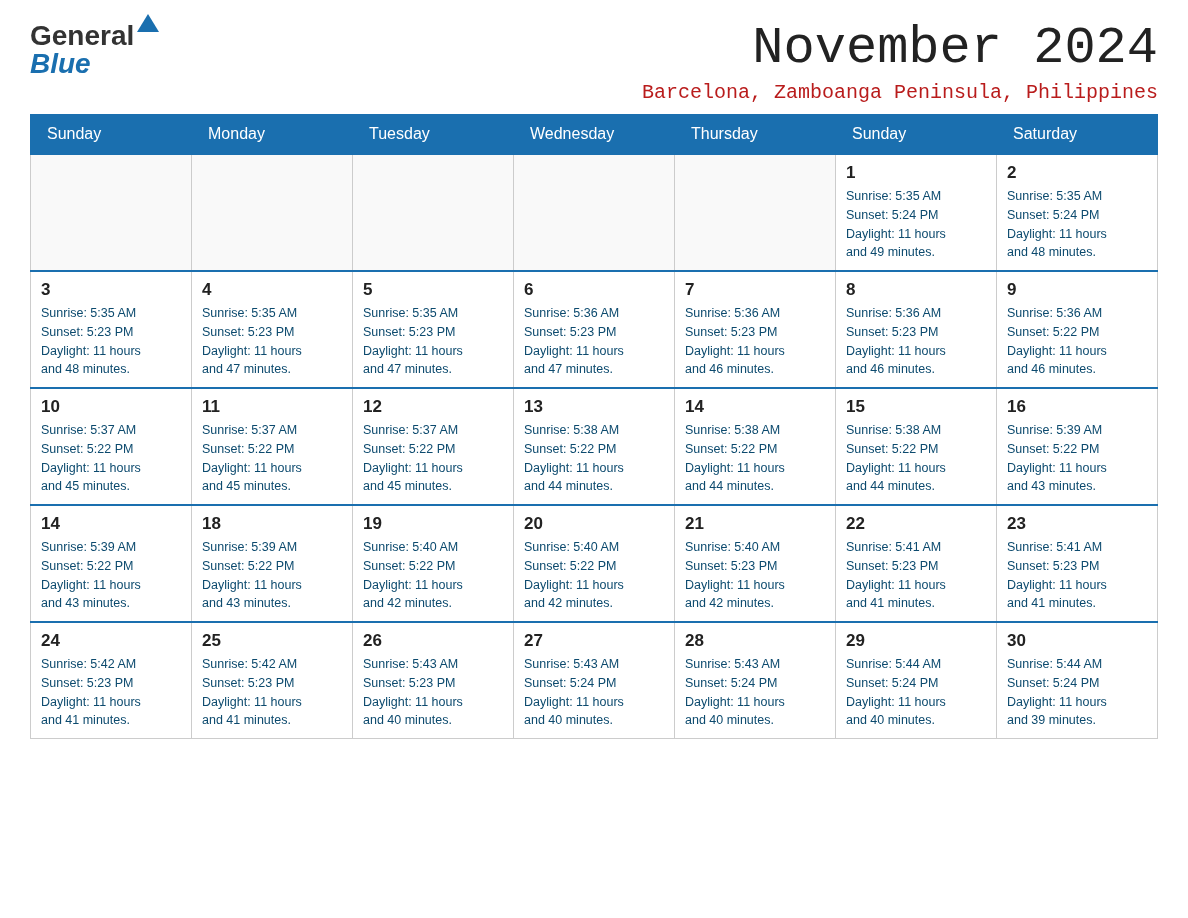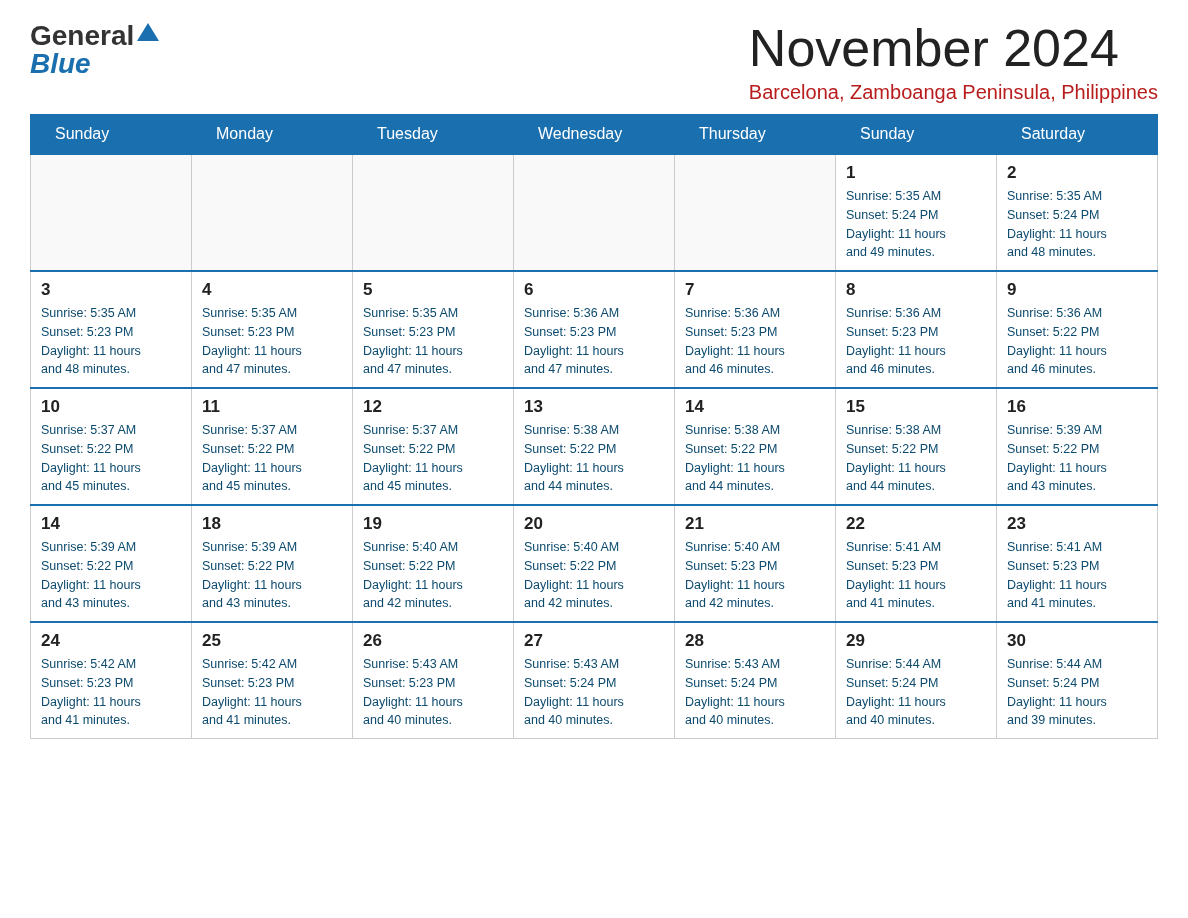--- a/index.html
+++ b/index.html
@@ -27,23 +27,25 @@
       color: #1a6faf;
       font-style: italic;
     }
     .logo-container {
       display: flex;
       flex-direction: column;
       align-items: flex-start;
     }
     .logo-row1 {
       display: flex;
-      align-items: center;
+      align-items: flex-start;
     }
     .title-section {
+      text-align: right;
+      font-family: Liberation Mono, monospace;
     }
     .main-title {
       font-size: 52px;
       font-weight: 300;
       color: #222;
       line-height: 1.1;
     }
     .subtitle {
       font-size: 20px;
       color: #b91c1c;
@@ -52,21 +54,21 @@
     .calendar {
       width: 100%;
       border-collapse: collapse;
       margin-top: 8px;
     }
     .calendar th {
       background-color: #1a6faf;
       color: #fff;
       font-size: 16px;
       font-weight: normal;
-      padding: 10px 24px;
+      padding: 10px 16px;
       text-align: left;
       border: 1px solid #1a6faf;
     }
     .calendar td {
       border: 1px solid #ccc;
       vertical-align: top;
       padding: 8px 10px;
       width: calc(100% / 7);
       min-height: 110px;
     }

